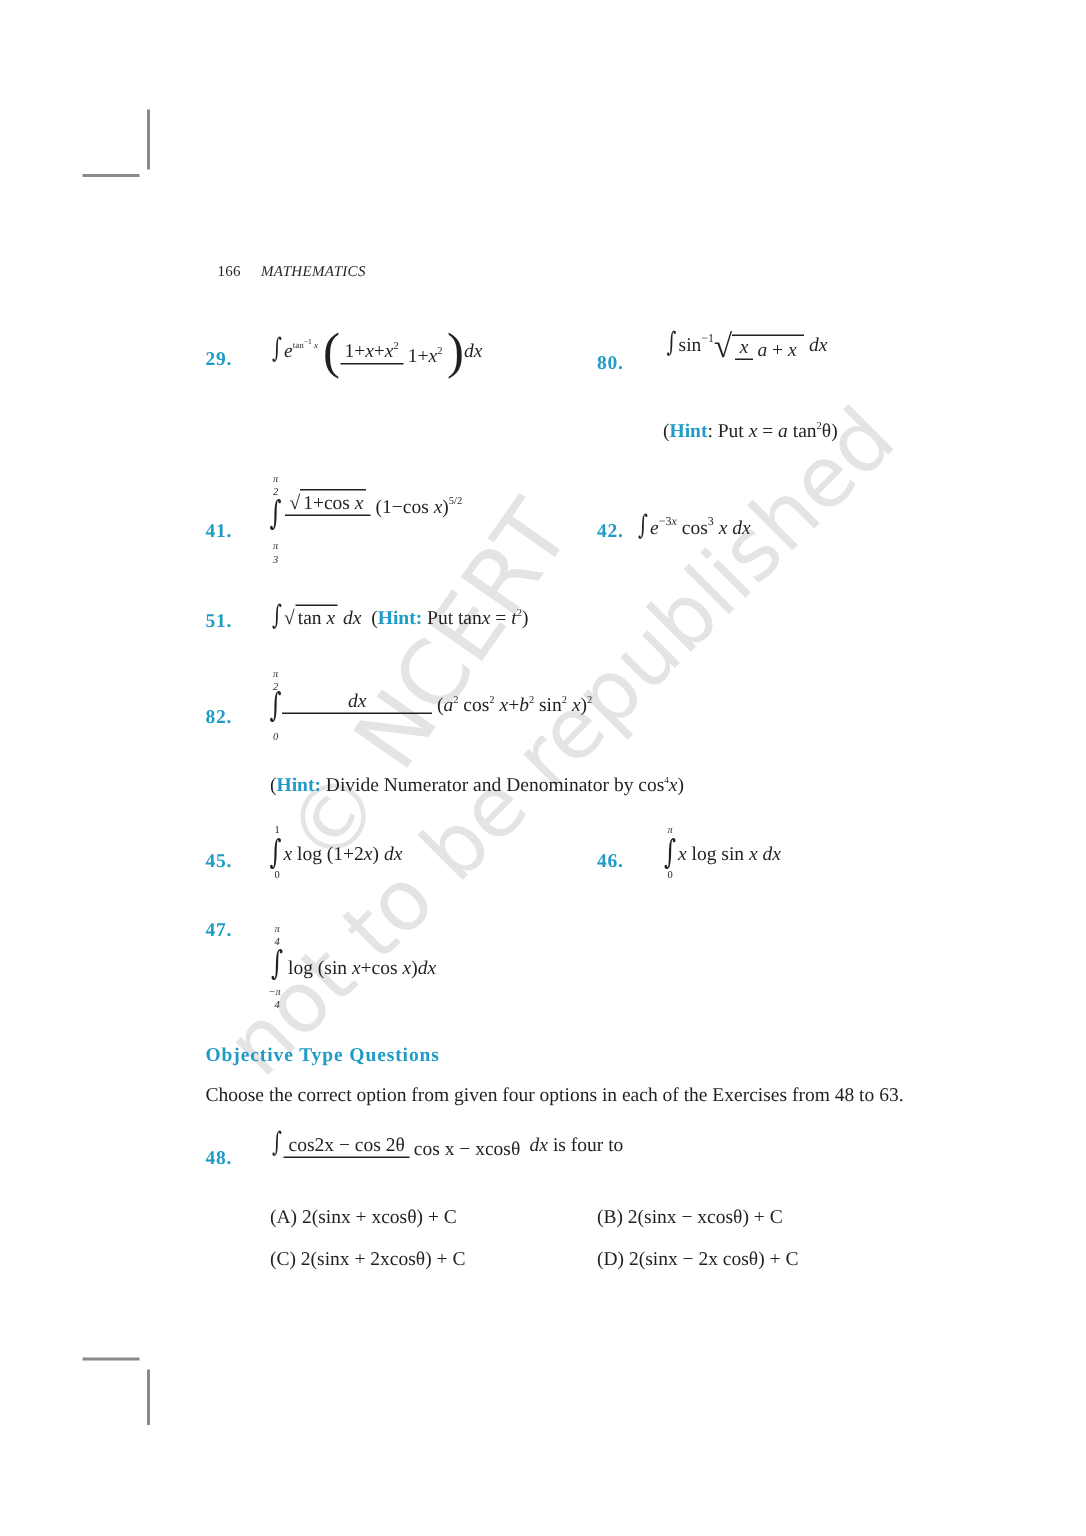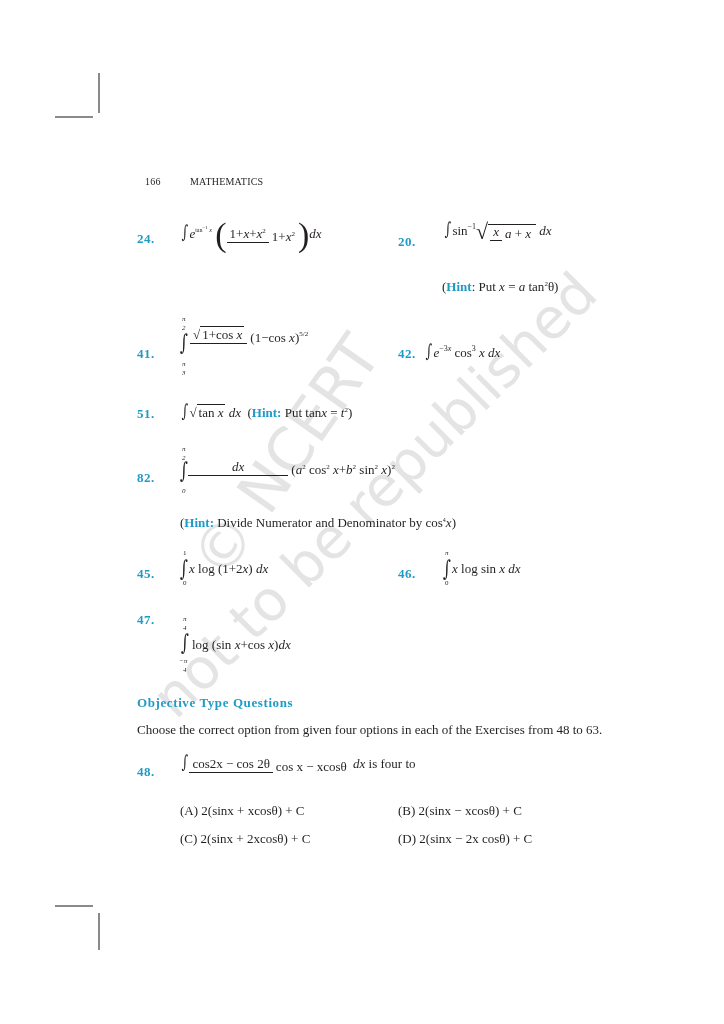--- a/index.html
+++ b/index.html
@@ -33,32 +33,32 @@
 <div class="crop" style="left:55px;top:116px;width:38px;height:1.5px;"></div>
 <div class="crop" style="left:55px;top:905px;width:38px;height:1.5px;"></div>
 <div class="crop" style="left:98px;top:913px;width:2px;height:37px;"></div>
 
 <div class="wm" style="left:235px;top:520px;font-size:60px;transform:rotate(-55deg);">© NCERT</div>
 <div class="wm" style="left:185px;top:665px;font-size:56px;transform:rotate(-45deg);">not to be republished</div>
 
 <div class="content">
 
 <div class="abs hdr" style="left:145px;top:176px;">166</div>
-<div class="abs hdr" style="left:190px;top:176px;">MATHEMATICS</div>
+<div class="abs hdr" style="left:174px;top:176px;font-style:italic;">MATHEMATICS</div>
 
-<div class="qn" style="left:137px;top:231px;">24.</div>
+<div class="qn" style="left:137px;top:231px;">29.</div>
 <div class="m" style="left:180px;top:218px;">
   <span class="int">∫</span><i>e</i><span class="sup" style="font-size:6px;">tan<sup>−1</sup> <i>x</i></span>
   <span style="font-size:34px;font-weight:100;vertical-align:middle;">(</span><span class="frac">
         <span class="num">1+<i>x</i>+<i>x</i><sup style="font-size:7px">2</sup></span>
         <span class="den">1+<i>x</i><sup style="font-size:7px">2</sup></span>
       </span><span style="font-size:34px;font-weight:100;vertical-align:middle;">)</span><i>dx</i>
 </div>
 
-<div class="qn" style="left:398px;top:234px;">20.</div>
+<div class="qn" style="left:398px;top:234px;">80.</div>
 <div class="m" style="left:443px;top:220px;">
   <span class="int">∫</span>sin<span class="sup">−1</span><span style="font-size:22px;vertical-align:middle;">√</span><span class="frac sqrt">
         <span class="num"><i>x</i></span>
         <span class="den"><i>a</i> + <i>x</i></span>
       </span> <i>dx</i>
 </div>
 <div class="body-text" style="left:442px;top:279px;">(<span class="hint">Hint</span>: Put <i>x</i> = <i>a</i> tan<sup style="font-size:7px">2</sup>θ)</div>
 
 <div class="qn" style="left:137px;top:346px;">41.</div>
 <div class="m" style="left:178px;top:316px;height:62px;width:120px;">

